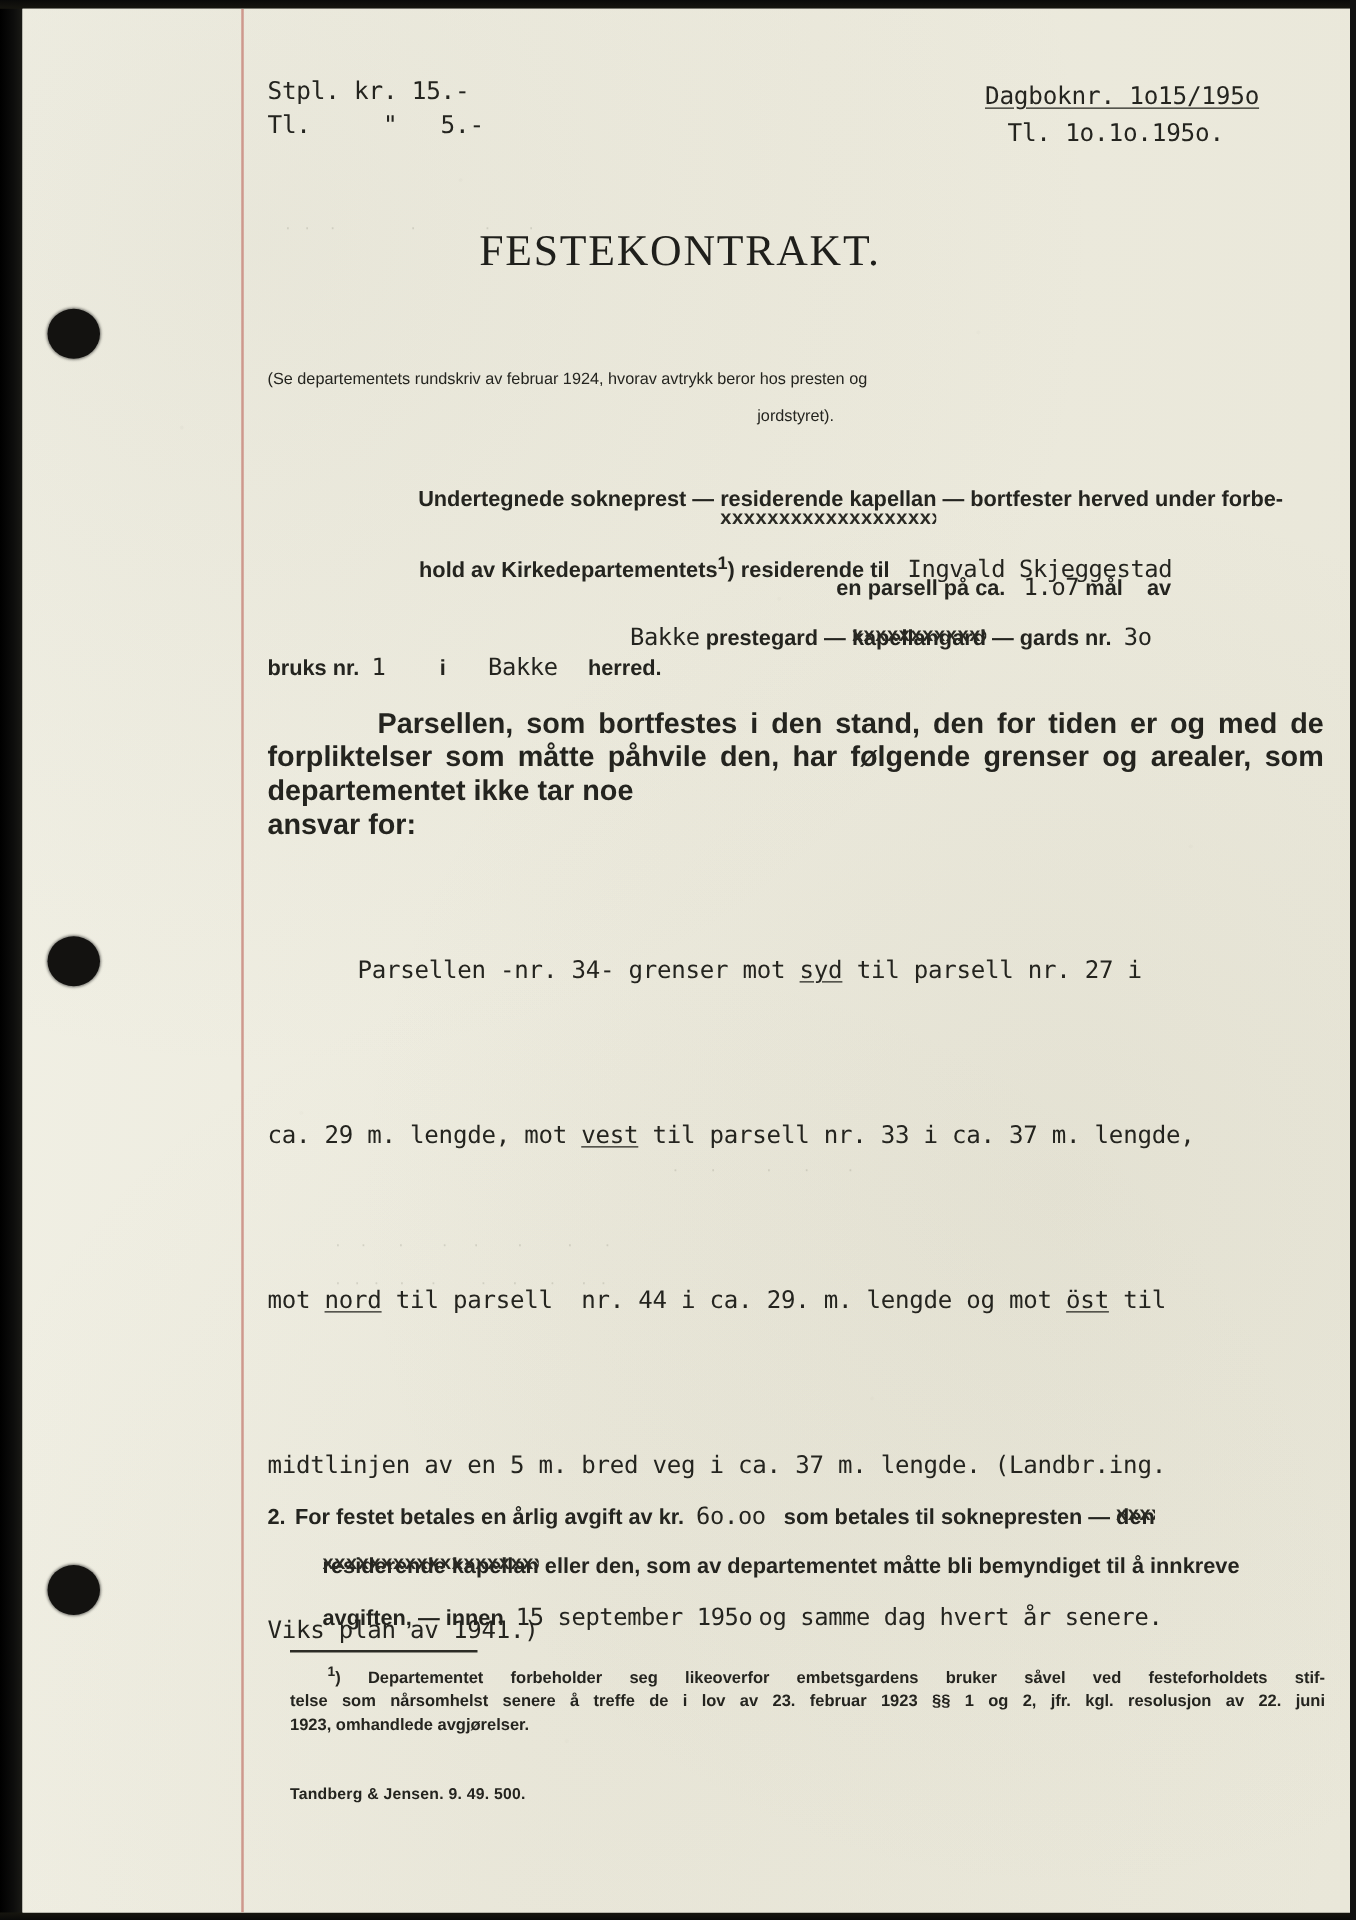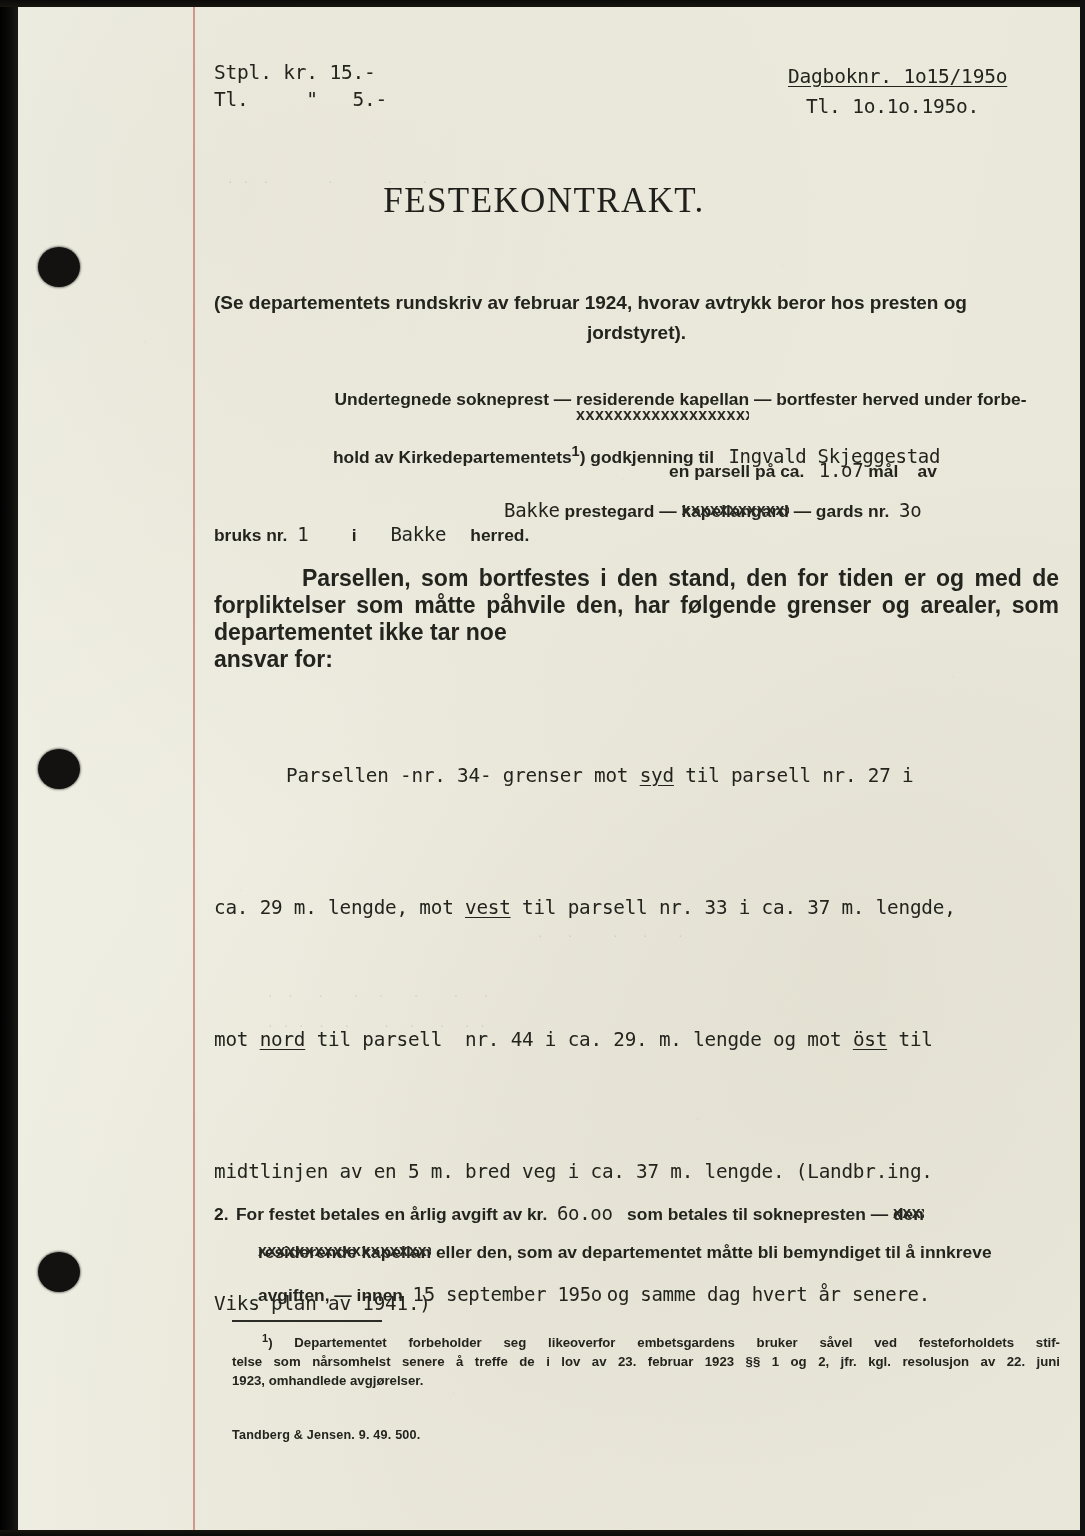--- a/index.html
+++ b/index.html
@@ -142,24 +142,24 @@
     font-size: 35px;
     letter-spacing: 1.4px;
     color: #1f1f1b;
   }
 
   
   .sub-note {
     position: absolute;
     left: 196px; top: 281px;
     width: 845px;
-    font-size: 19px;
+    font-size: 13px;
     line-height: 30px;
     text-align: justify;
-    font-weight: 700;
+    font-weight: 400;
   }
   .sub-note .l2 { display: block; text-align: center; }
 
   .para-a {
     position: absolute;
     left: 196px; top: 366px;
     width: 845px;
     font-size: 17.4px;
     line-height: 52px;
     text-align: center;
@@ -317,21 +317,21 @@
       <div class="hdr-right type"><span class="dagbok">Dagboknr. 1o15/195o</span><span class="tl">Tl. 1o.1o.195o.</span></div>
 
       <div class="doc-title">FESTEKONTRAKT.</div>
 
       <div class="sub-note print"><span>(Se departementets rundskriv av februar 1924, hvorav avtrykk beror hos presten og</span><span class="l2">jordstyret).</span></div>
 
       <div class="para-a print">
         <span class="ln ind"><span>Undertegnede sokneprest —</span>
           <span class="strike"><span>residerende kapellan</span><span class="xs">xxxxxxxxxxxxxxxxxxxxxxx</span></span>
           <span>— bortfester herved under forbe-</span></span>
-        <span class="ln"><span>hold av Kirkedepartementets</span><sup>1</sup><span>) godkjenning til</span>
+        <span class="ln"><span>hold av Kirkedepartementets</span><sup>1</sup><span>) residerende til</span>
           &nbsp;&nbsp;<span class="fill">Ingvald Skjeggestad</span></span>
       </div>
 
       <div class="line-b print lb1"><span>en parsell på ca.</span>
         &nbsp;&nbsp;<span class="fill">1.o7</span>
         <span>mål</span>
         &nbsp;&nbsp;&nbsp;<span>av</span></div>
 
       <div class="line-b print lb2"><span class="fill">Bakke</span>
         <span>prestegard —</span>

